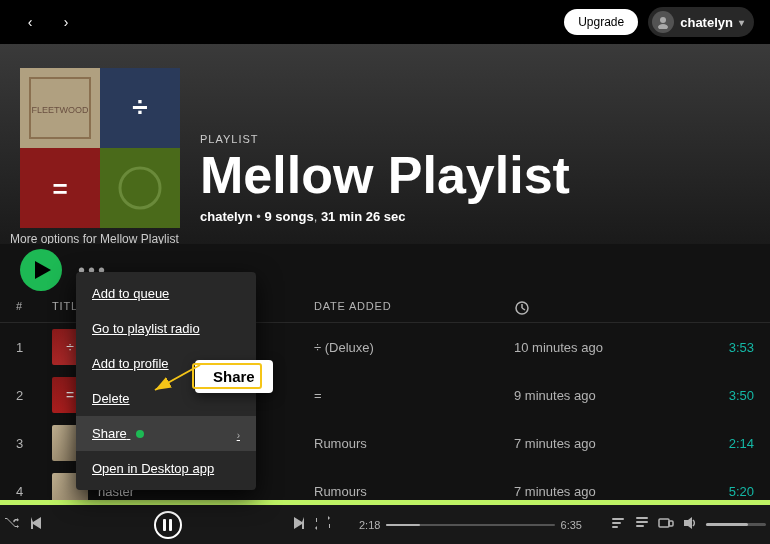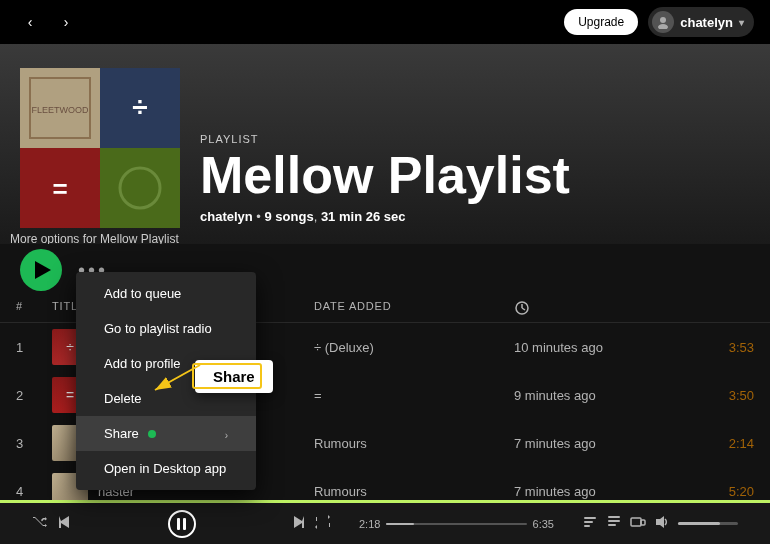--- a/index.html
+++ b/index.html
@@ -196,28 +196,29 @@
       top: 272px;
       left: 76px;
       background: #282828;
       border-radius: 4px;
       min-width: 180px;
       box-shadow: 0 8px 24px rgba(0,0,0,0.8);
       z-index: 100;
       padding: 4px 0;
     }
     .menu-item {
-      padding: 10px 28px;
+      padding: 10px 16px;
       font-size: 13px;
       color: #fff;
       cursor: pointer;
       display: flex;
       align-items: flex-end;
       justify-content: space-between;
       white-space: nowrap;
+      text-decoration: underline;
     }
     .menu-item.share-item {
       background: #3e3e3e;
     }
     .menu-chevron {
       font-size: 10px;
       color: #b3b3b3;
     }
     .share-dot {
       width: 8px; height: 8px;
@@ -291,35 +292,35 @@
     }
     .col-album {
       color: #b3b3b3;
       font-size: 13px;
     }
     .col-date {
       color: #b3b3b3;
       font-size: 13px;
     }
     .col-duration {
-      color: #a16207;
+      color: #14b8a6;
       font-size: 13px;
       text-align: right;
     }
 
     
     .playback-bar {
       position: absolute;
       bottom: 0; left: 0; right: 0;
       height: 44px;
       background: #181818;
-      border-top: 3px solid #bef264;
-      display: flex;
-      align-items: center;
-      padding: 0 32px;
+      border-top: 5px solid #bef264;
+      display: flex;
+      align-items: center;
+      padding: 0 4px;
       gap: 12px;
     }
     .pb-controls {
       display: flex;
       align-items: center;
       gap: 16px;
       flex: 1;
       justify-content: center;
     }
     .pb-btn {

